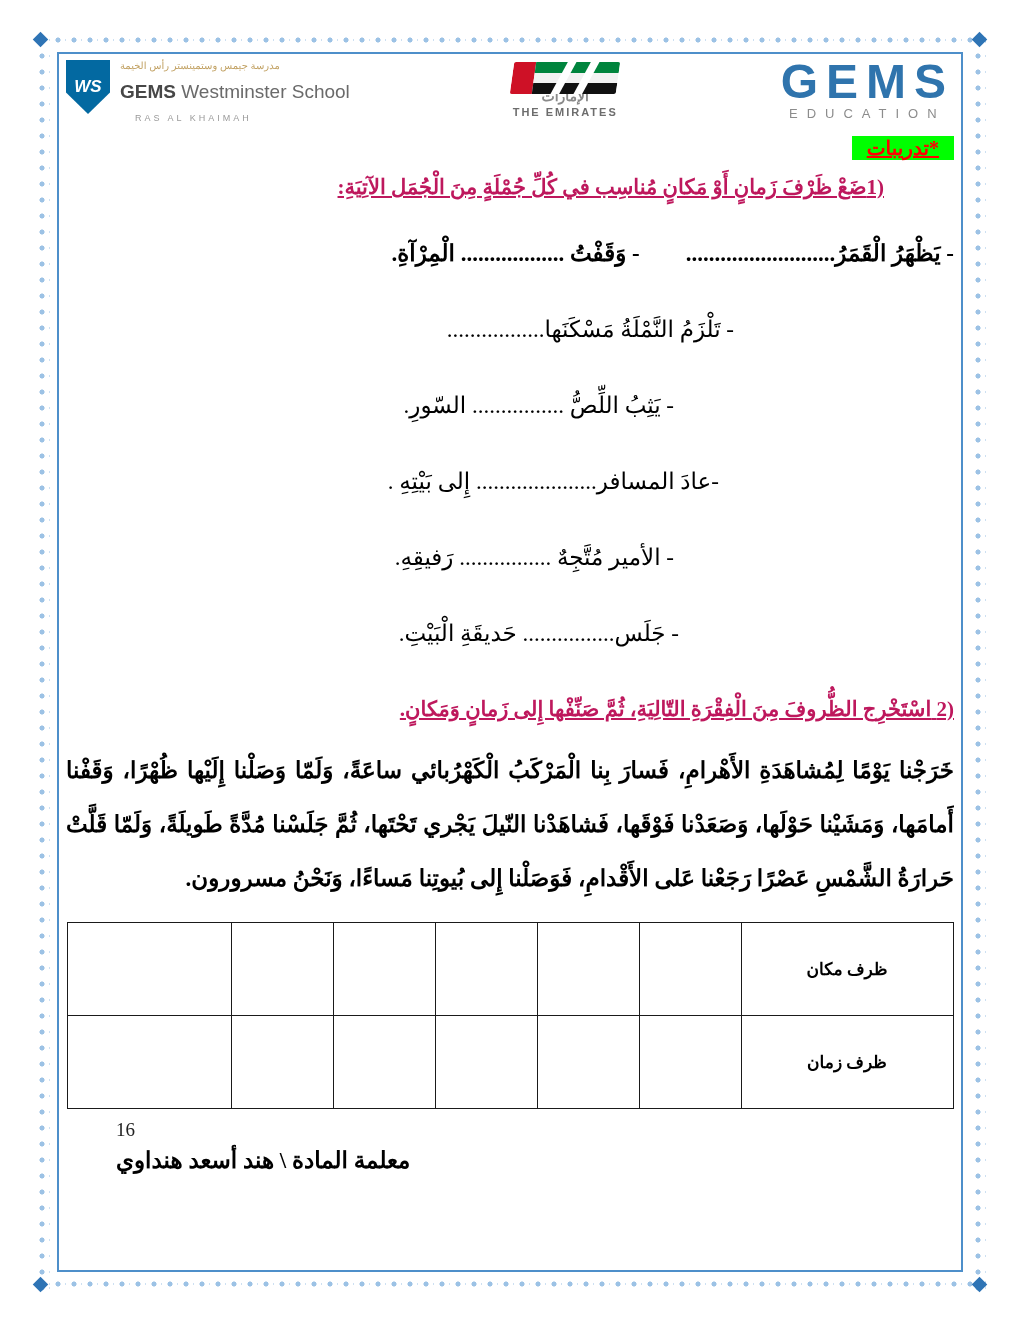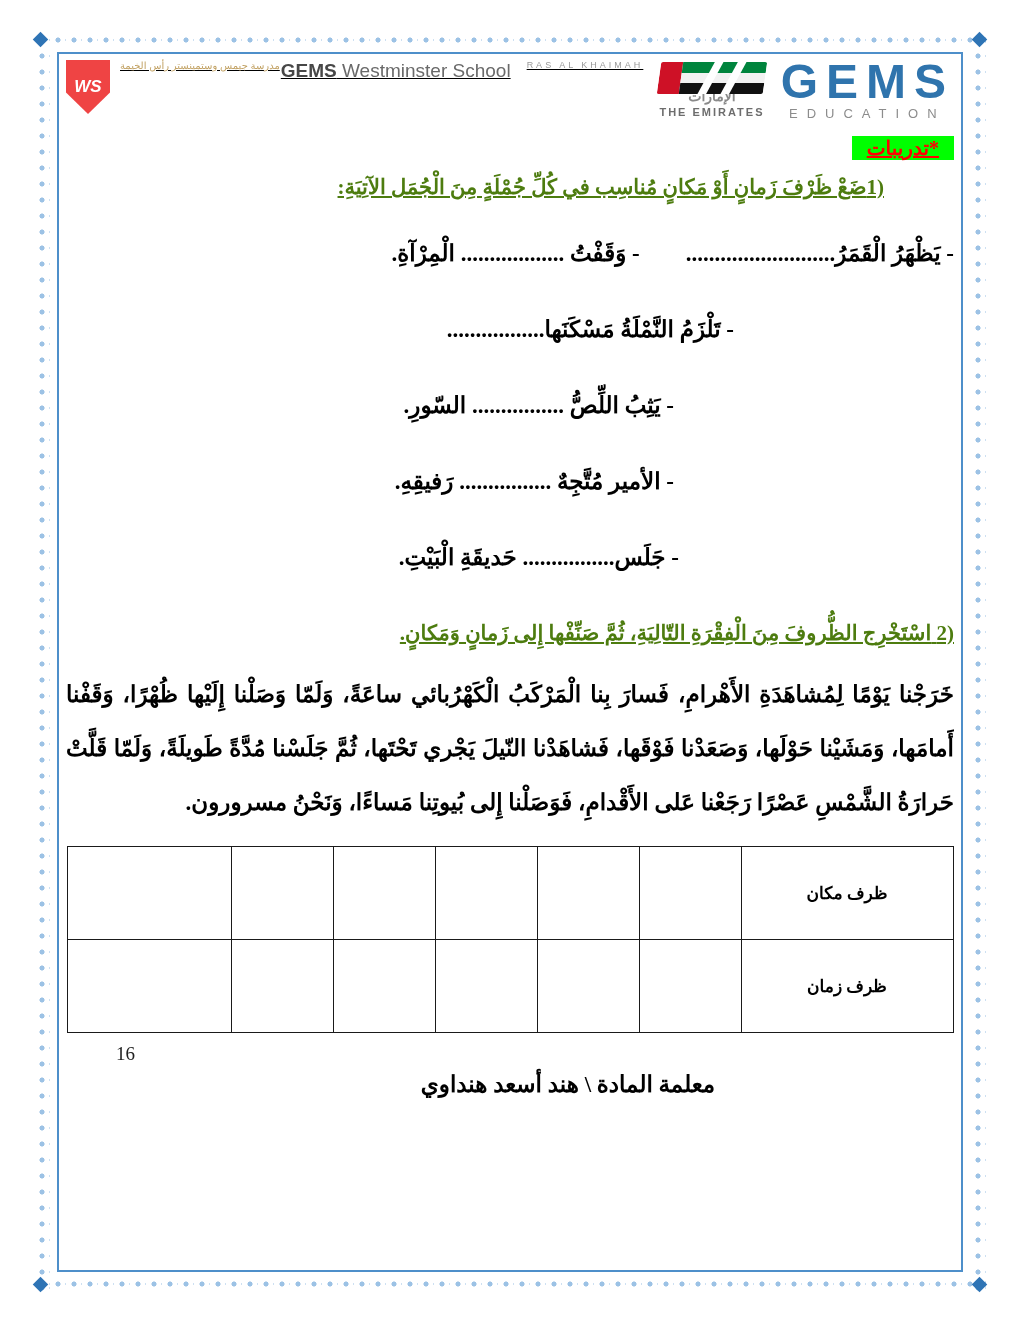--- a/index.html
+++ b/index.html
@@ -35,26 +35,26 @@
     position: absolute; top: 58px; bottom: 46px; left: 66px; right: 66px;
     overflow: hidden;
   }
   
   .header {
     display: flex; justify-content: space-between; align-items: flex-start;
     height: 56px; margin-top: 2px; font-family: "Liberation Sans", sans-serif;
   }
   .school-logo { display: flex; gap: 10px; align-items: flex-start; }
   .shield {
-    width: 44px; height: 54px; background: #ef4444; flex: 0 0 auto;
+    width: 44px; height: 54px; background: #0369a1; flex: 0 0 auto;
     clip-path: polygon(0 0, 100% 0, 100% 60%, 50% 100%, 0 60%);
     display: flex; align-items: center; justify-content: center;
     color: #ffffff; font-style: italic; font-weight: bold; font-size: 17px;
   }
-  .school-text { display: flex; flex-direction: row; gap: 1px; text-decoration: underline; }
+  .school-text { display: flex; flex-direction: column; gap: 10px; }
   .school-arabic { direction: rtl; text-align: left; font-size: 10px; color: #c2a264; }
   .school-name { font-size: 19px; color: #6a6a6a; white-space: nowrap; }
   .school-name .bold { font-weight: bold; color: #474747; }
   .school-sub { font-size: 9px; letter-spacing: 3px; color: #9a9a9a; padding-left: 15px; }
   .emirates-logo { display: flex; flex-direction: column; align-items: center; gap: 2px; margin-top: 2px; }
   .uae-flag { position: relative; width: 106px; height: 32px; transform: skewX(-8deg); overflow: hidden; border-radius: 2px; }
   .flag-red   { position: absolute; left: 0; top: 0; width: 21%; height: 100%; background: #ce1126; }
   .flag-green { position: absolute; left: 21%; top: 0; width: 79%; height: 34%; background: #00843d; }
   .flag-white { position: absolute; left: 21%; top: 34%; width: 79%; height: 32%; background: #f2f2f2; }
   .flag-black { position: absolute; left: 21%; top: 66%; width: 79%; height: 34%; background: #111111; }
@@ -72,50 +72,50 @@
   }
   .gems-sub { font-size: 13px; letter-spacing: 9px; color: #8c8c8c; margin-top: 2px; }
   
   .main { direction: rtl; text-align: right; color: #000000; }
   .tag-row { margin-top: 20px; text-align: right; }
   .tag {
     display: inline-block; background: #00ff00; color: #ff0000;
     font-weight: bold; font-size: 20px; text-decoration: underline; padding: 0 15px;
   }
   .q-heading {
-    color: #4d7c0f; font-weight: bold; font-size: 21px;
+    color: #be185d; font-weight: bold; font-size: 21px;
     text-decoration: underline; line-height: 30px;
   }
   .q1 { margin-top: 12px; margin-left: 0; margin-right: 70px; }
   .q2 { margin-top: 44px; margin-right: 0; }
   .qnum { direction: ltr; unicode-bidi: isolate; }
   .sentence-row {
     display: flex; gap: 46px; font-size: 23px; font-weight: bold;
     line-height: 32px; margin-top: 36px; margin-bottom: 44px;
   }
-  .sentence { font-size: 23px; font-weight: bold; line-height: 32px; margin-bottom: 44px; }
+  .sentence { font-size: 23px; font-weight: normal; line-height: 32px; margin-bottom: 44px; }
   .paragraph {
     margin-top: 20px; font-size: 23px; font-weight: bold; line-height: 54px;
     text-align: justify;
   }
   
   table.answers {
     border-collapse: collapse; table-layout: fixed; width: 886px;
     margin: 16px auto 0; direction: rtl;
   }
   table.answers td { border: 1.5px solid #1a1a1a; height: 93px; vertical-align: middle; }
   td.label-cell { text-align: center; font-size: 17px; font-weight: bold; }
   
   .page-number {
     direction: ltr; text-align: left; margin: 10px 0 0 50px;
     font-size: 19px; color: #222222;
   }
   .teacher-line {
-    direction: rtl; text-align: center; font-size: 23px; font-weight: bold;
-    margin-top: 6px; position: relative; left: 58px;
+    direction: rtl; text-align: left; font-size: 23px; font-weight: bold;
+    margin-top: 6px; position: relative; left: 50px;
   }
 </style>
 </head>
 <body>
 
 <div class="page">
 
   <div class="deco deco-top"></div>
   <div class="deco deco-bottom"></div>
   <div class="deco deco-left"></div>
@@ -172,20 +172,21 @@
         <span class="qnum">1)</span><span>ضَعْ ظَرْفَ زَمانٍ أَوْ مَكانٍ مُناسِب في كُلِّ جُمْلَةٍ مِنَ الْجُمَل الآتِيَةِ:</span>
       </div>
 
       <div class="sentence-row">
         <span>- يَظْهَرُ الْقَمَرُ..........................</span>
         <span>- وَقَفْتُ ..................  الْمِرْآةِ.</span>
       </div>
 
       <div class="sentence" style="margin-right:220px">- تَلْزَمُ النَّمْلَةُ مَسْكَنَها.................</div>
       <div class="sentence" style="margin-right:280px">- يَثِبُ اللِّصُّ ................ السّورِ.</div>
+      <div class="sentence" style="margin-right:235px">-عادَ المسافر..................... إِلى بَيْتِهِ .</div>
       <div class="sentence" style="margin-right:280px">- الأمير مُتَّجِهٌ ................ رَفيقِهِ.</div>
       <div class="sentence" style="margin-right:275px">- جَلَس................ حَديقَةِ الْبَيْتِ.</div>
 
       <div class="q-heading q2">
         <span class="qnum">2)</span> <span>اسْتَخْرِج الظُّروفَ مِنَ الْفِقْرَةِ التّالِيَةِ، ثُمَّ صَنِّفْها إِلى زَمانٍ وَمَكانٍ.</span>
       </div>
 
       <p class="paragraph">خَرَجْنا يَوْمًا لِمُشاهَدَةِ الأَهْرامِ، فَسارَ بِنا الْمَرْكَبُ الْكَهْرُبائي ساعَةً، وَلَمّا وَصَلْنا إِلَيْها ظُهْرًا، وَقَفْنا أَمامَها، وَمَشَيْنا حَوْلَها، وَصَعَدْنا فَوْقَها، فَشاهَدْنا النّيلَ يَجْري تَحْتَها، ثُمَّ جَلَسْنا مُدَّةً طَويلَةً، وَلَمّا قَلَّتْ حَرارَةُ الشَّمْسِ عَصْرًا رَجَعْنا عَلى الأَقْدامِ، فَوَصَلْنا إِلى بُيوتِنا مَساءًا، وَنَحْنُ مسرورون.</p>
 
       <table class="answers">

